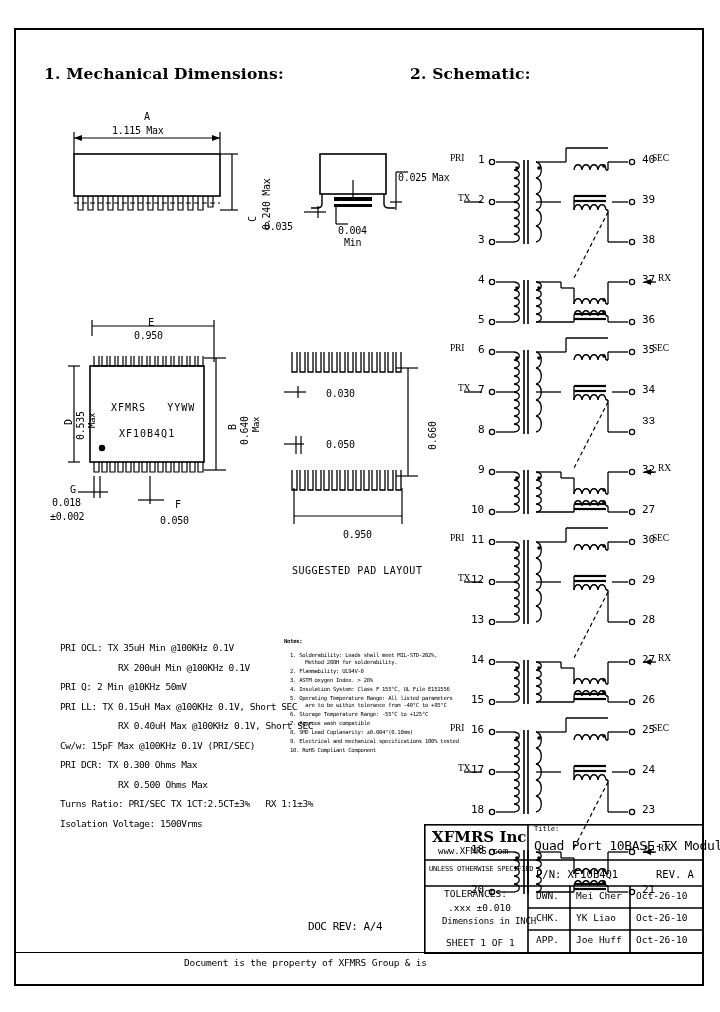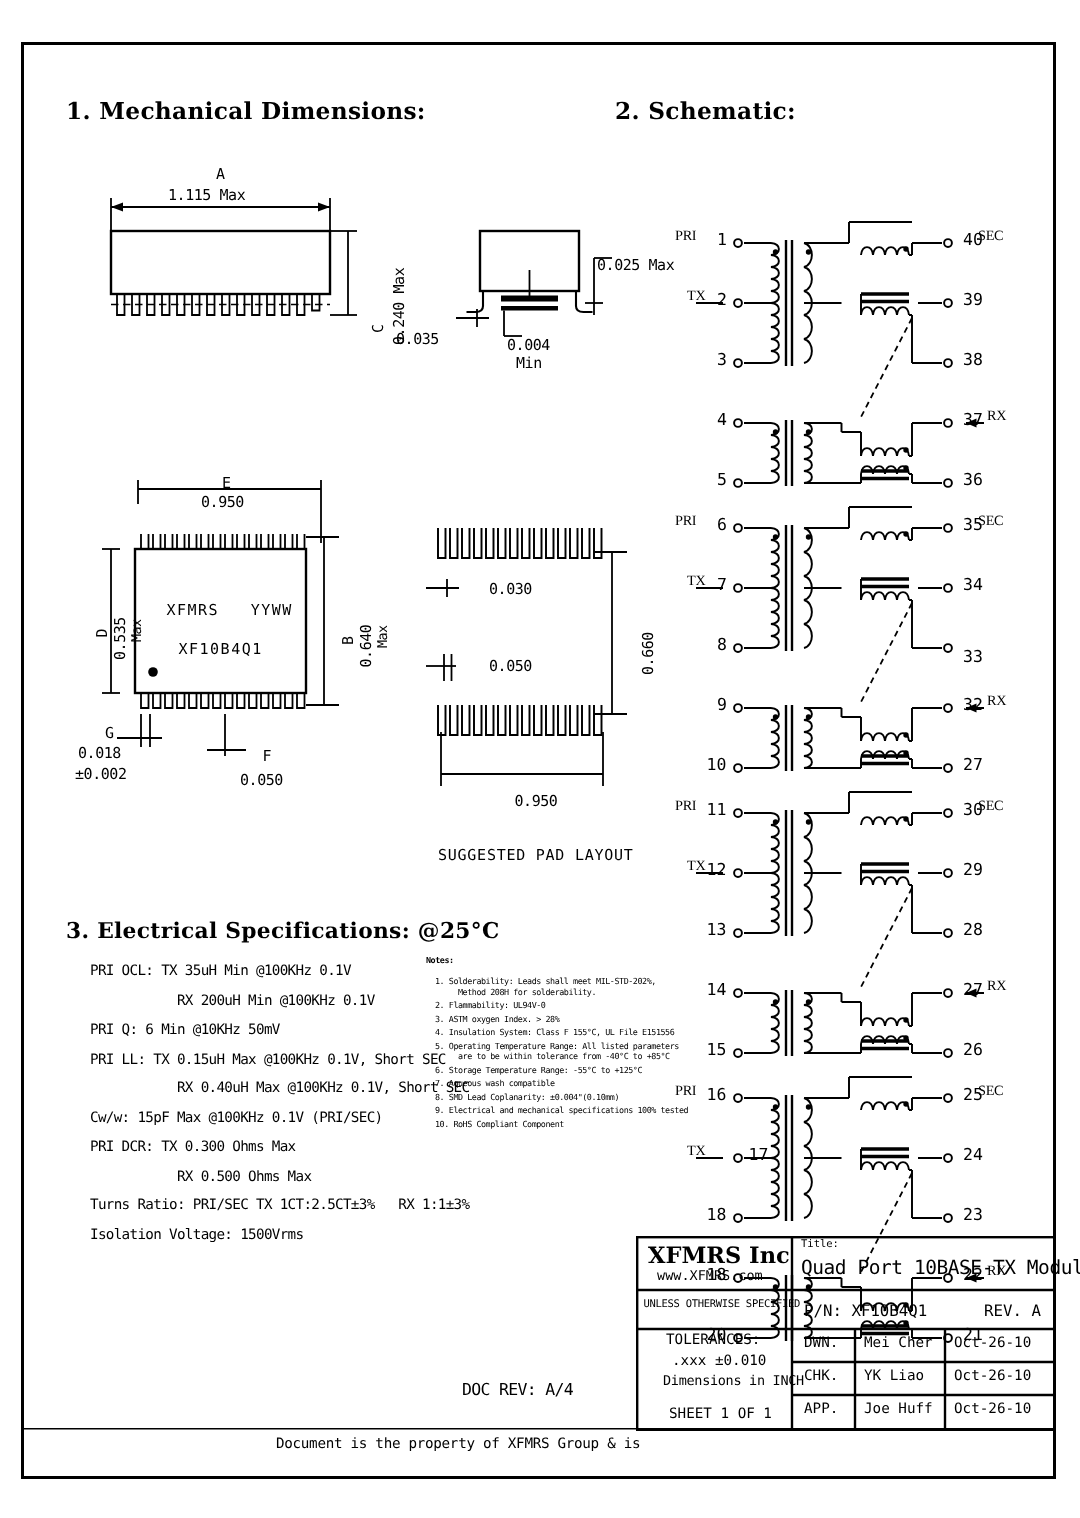--- a/index.html
+++ b/index.html
@@ -223,25 +223,24 @@
       <line x1="10" y1="140" x2="10" y2="176" stroke="#000" stroke-width="1.2"></line>
       <line x1="118" y1="140" x2="118" y2="176" stroke="#000" stroke-width="1.2"></line>
     </svg>
   </div>
   <div class="t dim" style="left:310px;top:359px;">0.030</div>
   <div class="t dim" style="left:310px;top:410px;">0.050</div>
   <div class="t dim vert" style="left:412px;top:420px;transform:rotate(-90deg);">0.660</div>
   <div class="t dim" style="left:324px;top:500px;background:#fff;padding:0 3px;">0.950</div>
   <div class="t dim" style="left:276px;top:536px;letter-spacing:0.5px;">SUGGESTED PAD LAYOUT</div>
 
-  <div class="t hdr" style="left:28px;top:583px;font-size:14.5px;">3. Electrical Specifications: @25°C</div>
   <div id="spec-list">
       <div class="t spec" style="left: 44px; top: 613px;">PRI OCL: TX 35uH Min @100KHz 0.1V</div>
       <div class="t spec" style="left: 44px; top: 632.5px;">           RX 200uH Min @100KHz 0.1V</div>
-      <div class="t spec" style="left: 44px; top: 652px;">PRI Q: 6 Min @10KHz 50mV</div>
+      <div class="t spec" style="left: 44px; top: 652px;">PRI Q: 2 Min @10KHz 50mV</div>
       <div class="t spec" style="left: 44px; top: 671.5px;">PRI LL: TX 0.15uH Max @100KHz 0.1V, Short SEC</div>
       <div class="t spec" style="left: 44px; top: 691px;">           RX 0.40uH Max @100KHz 0.1V, Short SEC</div>
       <div class="t spec" style="left: 44px; top: 710.5px;">Cw/w: 15pF Max @100KHz 0.1V (PRI/SEC)</div>
       <div class="t spec" style="left: 44px; top: 730px;">PRI DCR: TX 0.300 Ohms Max</div>
       <div class="t spec" style="left: 44px; top: 749.5px;">           RX 0.500 Ohms Max</div>
       <div class="t spec" style="left: 44px; top: 769px;">Turns Ratio: PRI/SEC TX 1CT:2.5CT±3%   RX 1:1±3%</div>
       <div class="t spec" style="left: 44px; top: 788.5px;">Isolation Voltage: 1500Vrms</div>
     </div>
 
   <div class="t note" style="left:268px;top:608px;font-weight:bold;">Notes:</div>
@@ -588,21 +587,21 @@
     <div class="t lbl" style="left: 636px; top: 124px;">SEC</div>
     <div class="t lbl" style="left: 442px; top: 164px;">TX</div>
     <div class="t lbl" style="left: 642px; top: 244px;">RX</div>
     <div class="t pin" style="left: 462px; top: 314px;">6</div>
     <div class="t pin" style="left: 462px; top: 354px;">7</div>
     <div class="t pin" style="left: 462px; top: 394px;">8</div>
     <div class="t pin" style="left: 462px; top: 434px;">9</div>
     <div class="t pin" style="left: 455px; top: 474px;">10</div>
     <div class="t pin" style="left: 626px; top: 314px;">35</div>
     <div class="t pin" style="left: 626px; top: 354px;">34</div>
-    <div class="t pin" style="left: 626px; top: 402px;">33</div>
+    <div class="t pin" style="left: 626px; top: 386px; font-family: Liberation Mono, monospace;">33</div>
     <div class="t pin" style="left: 626px; top: 434px;">32</div>
     <div class="t pin" style="left: 626px; top: 474px;">27</div>
     <div class="t lbl" style="left: 434px; top: 314px;">PRI</div>
     <div class="t lbl" style="left: 636px; top: 314px;">SEC</div>
     <div class="t lbl" style="left: 442px; top: 354px;">TX</div>
     <div class="t lbl" style="left: 642px; top: 434px;">RX</div>
     <div class="t pin" style="left: 455px; top: 504px;">11</div>
     <div class="t pin" style="left: 455px; top: 544px;">12</div>
     <div class="t pin" style="left: 455px; top: 584px;">13</div>
     <div class="t pin" style="left: 455px; top: 624px;">14</div>
@@ -610,21 +609,21 @@
     <div class="t pin" style="left: 626px; top: 504px;">30</div>
     <div class="t pin" style="left: 626px; top: 544px;">29</div>
     <div class="t pin" style="left: 626px; top: 584px;">28</div>
     <div class="t pin" style="left: 626px; top: 624px;">27</div>
     <div class="t pin" style="left: 626px; top: 664px;">26</div>
     <div class="t lbl" style="left: 434px; top: 504px;">PRI</div>
     <div class="t lbl" style="left: 636px; top: 504px;">SEC</div>
     <div class="t lbl" style="left: 442px; top: 544px;">TX</div>
     <div class="t lbl" style="left: 642px; top: 624px;">RX</div>
     <div class="t pin" style="left: 455px; top: 694px;">16</div>
-    <div class="t pin" style="left: 455px; top: 734px; margin-left: 28px;">17</div>
+    <div class="t pin" style="left: 455px; top: 734px;">17</div>
     <div class="t pin" style="left: 455px; top: 774px;">18</div>
     <div class="t pin" style="left: 455px; top: 814px;">18</div>
     <div class="t pin" style="left: 455px; top: 854px;">20</div>
     <div class="t pin" style="left: 626px; top: 694px;">25</div>
     <div class="t pin" style="left: 626px; top: 734px;">24</div>
     <div class="t pin" style="left: 626px; top: 774px;">23</div>
     <div class="t pin" style="left: 626px; top: 814px;">22</div>
     <div class="t pin" style="left: 626px; top: 854px;">21</div>
     <div class="t lbl" style="left: 434px; top: 694px;">PRI</div>
     <div class="t lbl" style="left: 636px; top: 694px;">SEC</div>

